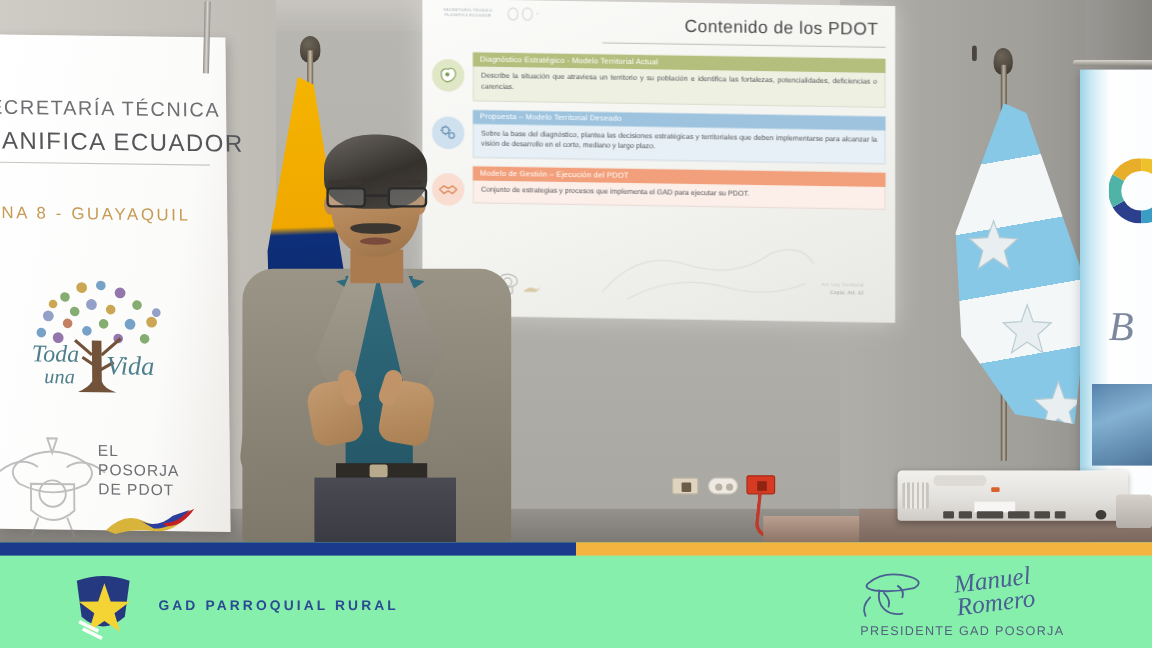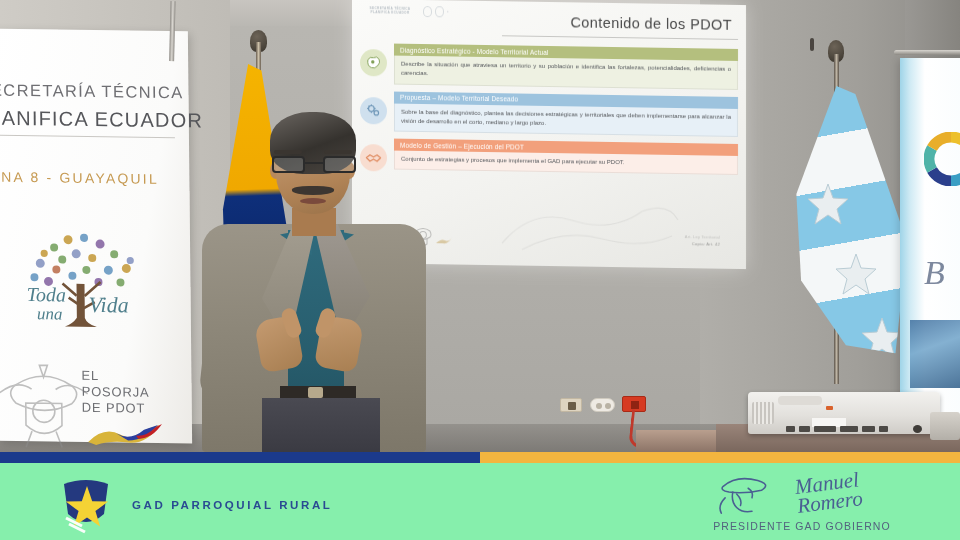--- a/index.html
+++ b/index.html
@@ -549,17 +549,17 @@
             <path d="M34 22 Q40 28 38 34"></path>
             <path d="M22 26 Q14 34 18 42"></path>
             <path d="M46 16 Q52 20 50 26"></path>
           </g>
         </svg>
         <div class="sig-name">
           <span>Manuel</span>
           <span>Romero</span>
         </div>
       </div>
-      <div class="sig-role">PRESIDENTE GAD GOBIERNO</div>
+      <div class="sig-role">PRESIDENTE GAD POSORJA</div>
     </div>
   </div>
 
 </div>
 
 </body></html>

